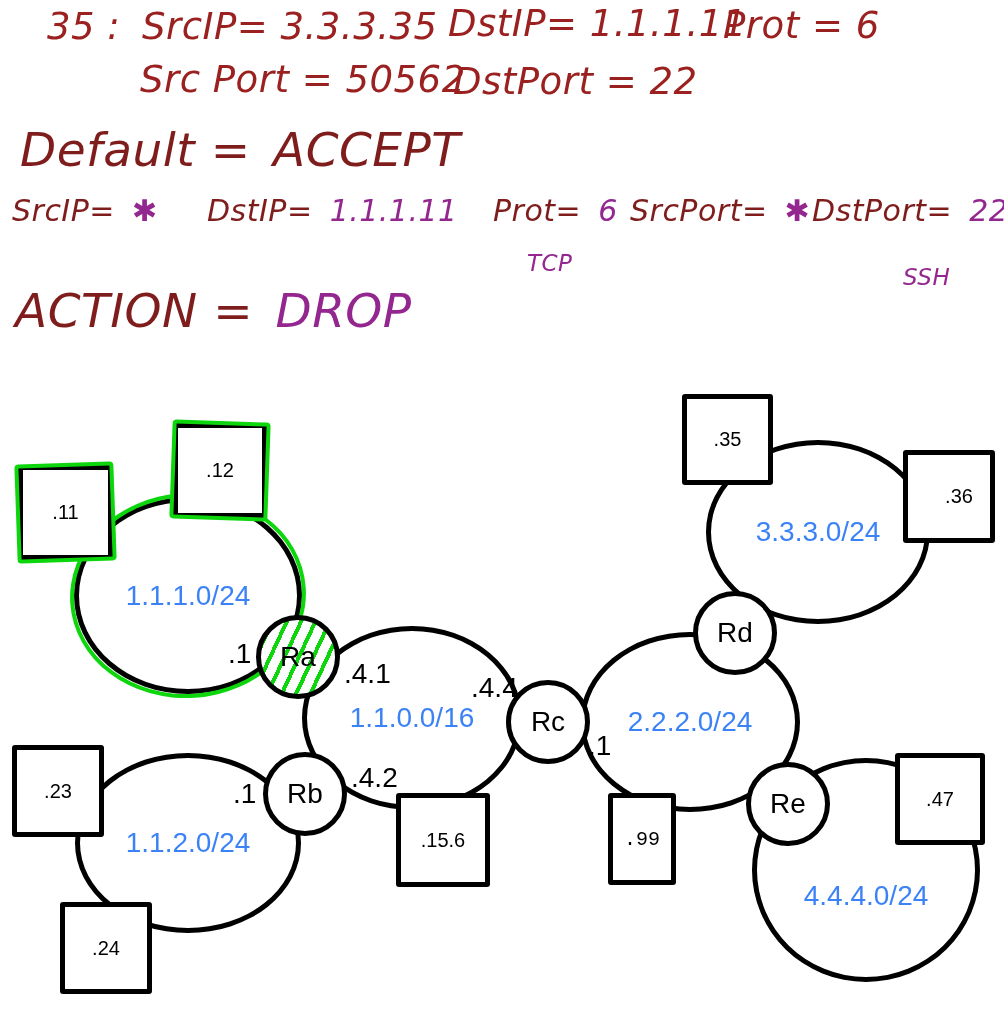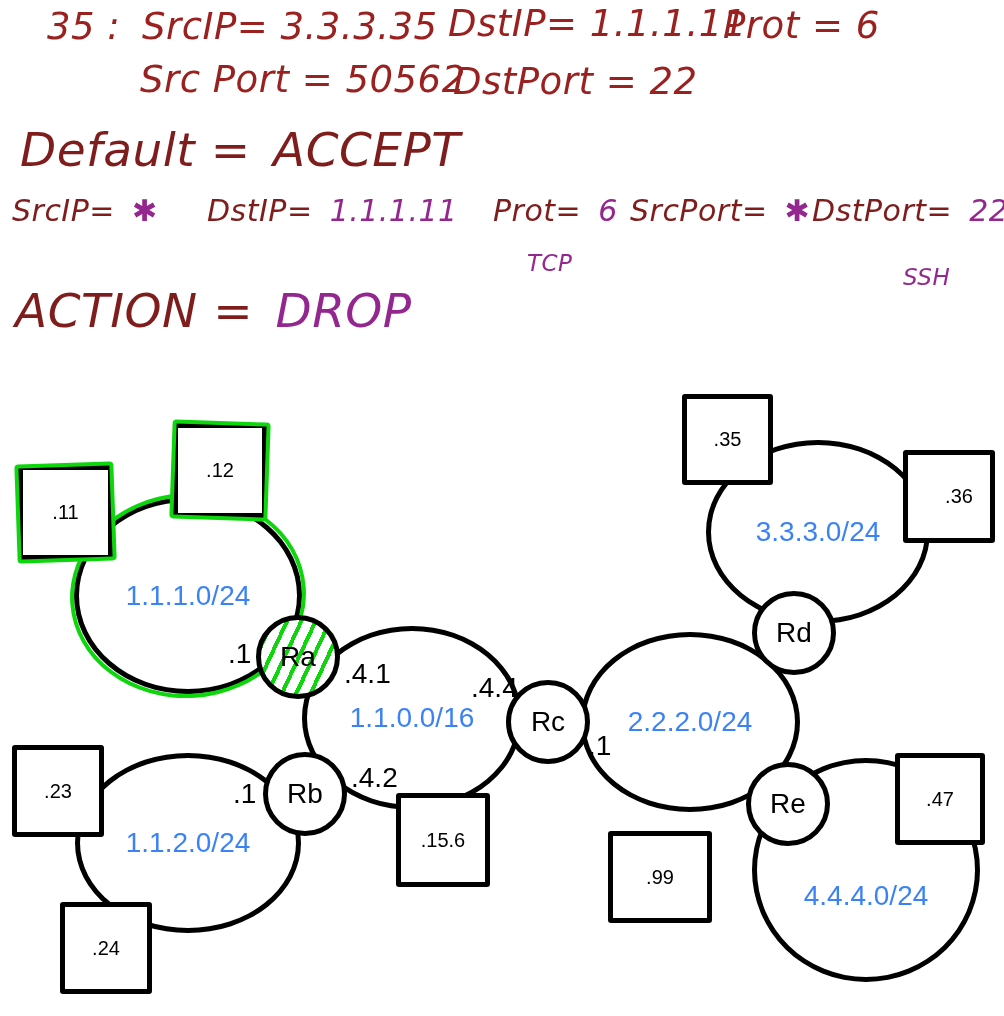--- a/index.html
+++ b/index.html
@@ -115,21 +115,21 @@
 
     <div class="router hl" style="left:256px; top:615px;">
       <span>Ra</span>
     </div>
     <div class="router" style="left:263px; top:752px;">
       <span>Rb</span>
     </div>
     <div class="router" style="left:506px; top:680px;">
       <span>Rc</span>
     </div>
-    <div class="router" style="left:752px; top:591px;">
+    <div class="router" style="left:693px; top:591px;">
       <span>Rd</span>
     </div>
     <div class="router" style="left:746px; top:762px;">
       <span>Re</span>
     </div>
 
     <div class="host hl-ccw" style="left:18px; top:465px; width:95px; height:95px;">
       <span>.11</span>
     </div>
     <div class="host hl-cw" style="left:173px; top:423px; width:94px; height:95px;">
@@ -143,21 +143,21 @@
     </div>
     <div class="host" style="left:396px; top:793px; width:94px; height:94px;">
       <span>.15.6</span>
     </div>
     <div class="host" style="left:682px; top:394px; width:91px; height:91px;">
       <span>.35</span>
     </div>
     <div class="host" style="left:903px; top:450px; width:92px; height:93px;padding-left:20px;">
       <span>.36</span>
     </div>
-    <div class="host" style="left:608px; top:831px; width:104px; height:92px;">
+    <div class="host" style="left:608px; top:793px; width:68px; height:92px;font-family:Liberation Mono, monospace;">
       <span>.99</span>
     </div>
     <div class="host" style="left:895px; top:753px; width:90px; height:92px;">
       <span>.47</span>
     </div>
 
     <span class="iface" style="left:228px; top:640px;">.1</span>
     <span class="iface" style="left:344px; top:660px;">.4.1</span>
     <span class="iface" style="left:471px; top:674px;">.4.4</span>
     <span class="iface" style="left:588px; top:732px;">.1</span>

